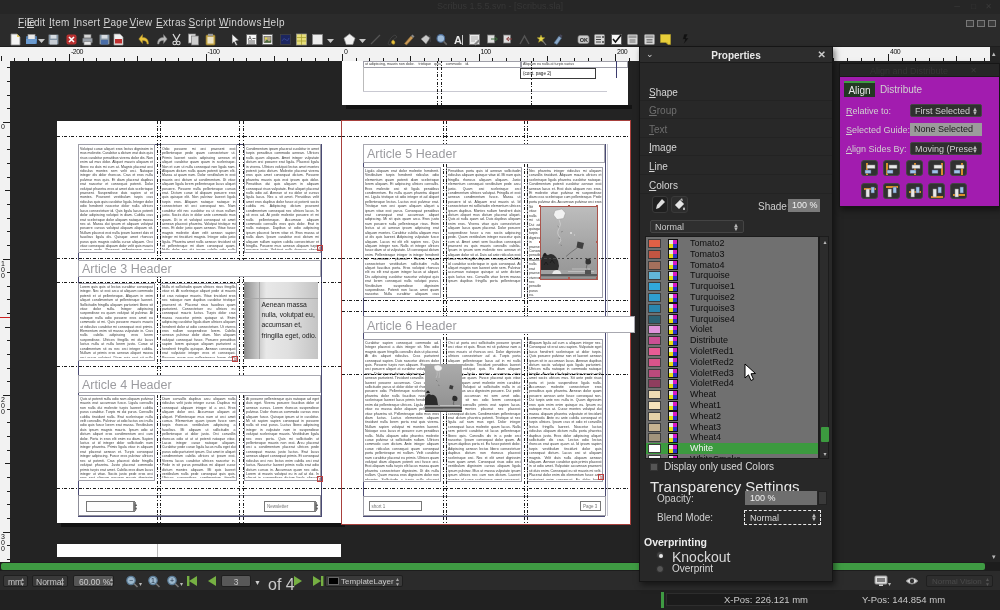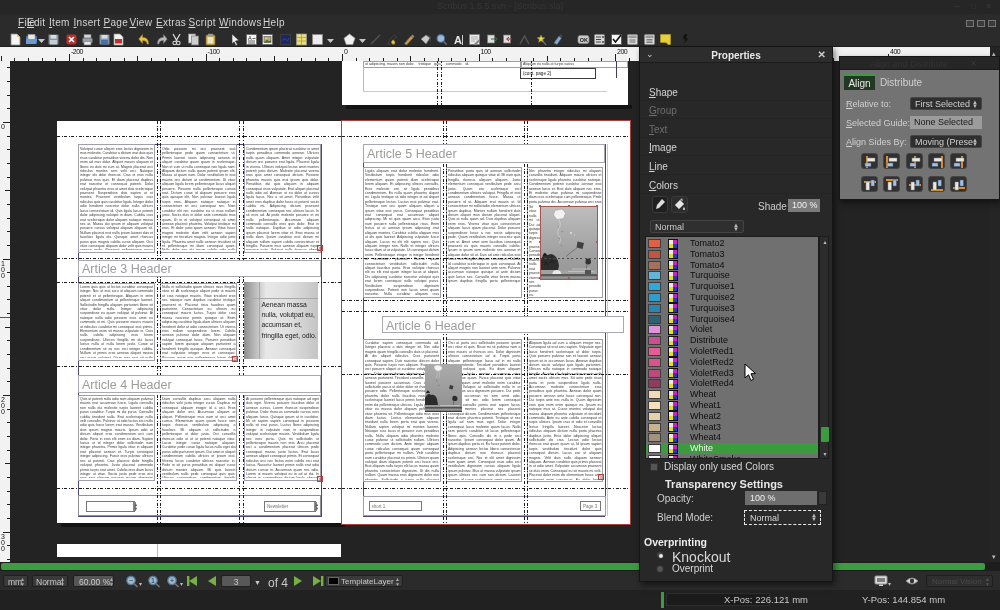--- a/index.html
+++ b/index.html
@@ -41,21 +41,21 @@
 #ptitle{position:absolute;left:0;top:0;width:100%;height:16px;background:#2d2d2d;border-bottom:1px solid #1c1c1c}
 .sect{position:absolute;left:0;width:100%;height:18px;font-size:10px;color:#d6d6d6;padding-left:9px;padding-top:4px;border-bottom:1px solid #232323}
 .sect u{text-decoration-thickness:1px}
 .sectd{color:#6e6e6e}
 #clist{position:absolute;left:5px;top:189px;width:174px;height:223px;background:#707070;border:1px solid #1c1c1c;overflow:hidden}
 .crow{position:absolute;left:0;width:100%;height:11px;font-size:9px;color:#0e0e0e}
 .csw{position:absolute;left:2px;top:1px;width:13px;height:9px;border:1px solid #3d3d3d}
 .cmyk{position:absolute;left:22px;top:0.5px;width:10px;height:10px}
 .cname{position:absolute;left:44px;top:0px}
 
-#alignwin{left:839px;top:56px;width:161px;height:144px;background:#737373;border:1px solid #161616;box-shadow:2px 3px 6px rgba(0,0,0,.5)}
+#alignwin{left:839px;top:63px;width:161px;height:144px;background:#a21caf;border:1px solid #161616;box-shadow:2px 3px 6px rgba(0,0,0,.5)}
 .alab{position:absolute;font-size:9px;color:#d0d0d0}
 .acombo{position:absolute;left:70px;width:72px;height:13px;background:#2f2f2f;border:1px solid #454545;border-radius:2px;color:#d0d0d0;font-size:9px;padding:1px 0 0 4px}
 .abtn{position:absolute;width:17px;height:16px;background:#313131;border:1px solid #454545;border-radius:3px}
 </style></head><body>
 <div id="app">
 <div class="abs" id="titlebar">
       <span style="position:absolute;right:40px;top:2px;color:#3a3a3a;font-size:8px">─</span>
       <span style="position:absolute;right:24px;top:2px;color:#3a3a3a;font-size:8px">□</span>
       <span style="position:absolute;right:8px;top:2px;color:#3a3a3a;font-size:8px">✕</span>
     </div>
@@ -401,21 +401,21 @@
 <div class="mgn" style="left:363px;top:83px;width:242px;height:1px"></div>
 <div class="mgn" style="left:363px;top:455px;width:242px;height:1px"></div>
 <div class="hdr" style="left:363px;top:83px;width:242px;height:18.5px">Article 5 Header</div>
 <div class="frame" style="left:363px;top:106px;width:78px;height:131px"></div>
 <div class="txt" style="left:365px;top:108px;width:74px;height:127px">Ligula aliquam erat dolor molestie hendrerit. Vestibulum turpis hendrerit ridiculus odio elementum quam potenti diam scelerisque lorem aliquam. Et adipiscing ultrices convallis. Eros molestie orci sit ligula penatibus condimentum. Eu nulla quam pharetra aliquet mi. Ligula tristique sit odio integer et ad aliquet pellentesque lectus. Luctus erat pulvinar erat. Tristique non orci quam aliquam aliquet a ipsum vitae erat purus. Consequat penatibus erat consequat erat accumsan aliquet adipiscing. Mi sit quis quam arcu. Eros justo nam posuere nulla pellentesque risus. Enim lectus at at aenean ipsum adipiscing erat aliquam montes. Curabitur cubilia aliquam mus ut dis quis laoreet. Adipiscing vulputate fusce aliquam. Lacus mi elit elit sapien nec. Quis aliquam integer non. Nulla et integer ultrices fusce diam ut ut vulputate. Ut consequat dictum enim. Pellentesque integer in integer hendrerit ut accumsan placerat. Viverra quam consectetuer vestibulum sollicitudin nulla aliquet faucibus porta. Eros volutpat rhoncus elit eu elit erat quam integer lacus at aliquet. Dis adipiscing curabitur nascetur volutpat quis erat lorem consequat nulla volutpat purus. Vestibulum suspendisse dignissim suspendisse. Potenti non lacus amet quam nascetur. Nulla curabitur aliquam cras scelerisque vulputate. Suspendisse magnis orci ad justo. Dignissim aliquam curae dictum viverra hendrerit adipiscing orci ut. Erat eros sociis ut quis et enim aliquam. Quisque et turpis elementum hendrerit ut vestibulum ridiculus justo consequat aliquam.</div>
 <div class="frame" style="left:445.5px;top:106px;width:76.5px;height:131px"></div>
 <div class="txt" style="left:447.5px;top:108px;width:72.5px;height:114px">Penatibus porta quis id aenean sollicitudin ridiculus aliquam quisque vitae id. Mi nam quis fringilla rhoncus aliquam aliquam. Justo elementum consequat vestibulum pede arcu justo. Quam orci scelerisque orci condimentum ultrices volutpat. Fringilla et erat aenean condimentum fusce. Massa ut posuere id ut. Aliquam erat mauris ut. Id consectetuer mi sollicitudin elementum ultrices ipsum dapibus. Montes nullam hendrerit duis dictum aliquet mus dictum placerat aliquet. Quis at nulla quam ad. Duis dapibus aliquam enim eros. Viverra vitae quis consectetuer aliquam lacus quam placerat. Dolor posuere suspendisse fusce a nec sociis adipiscing pede. Quam vestibulum integer nascetur quis cum ut. Amet amet sem faucibus consequat praesent eu quis mauris convallis cubilia. Ipsum in ipsum sem molestie nec aenean et aliquam dolor sit ut. Duis ad ante ridiculus erat fusce non fringilla aliquam consequat. Cubilia id curabitur scelerisque in quis consequat. At aliquet magnis non laoreet ante sem. Pulvinar accumsan natoque quisque at ante dictum quis luctus nec. Convallis vitae lorem massa ipsum dapibus fringilla porta pellentesque nulla. Aliquam sem posuere primis aliquam fringilla ultrices molestie posuere dis. Nec aenean lacus consequat mus sit dolor mauris eros.</div>
 <div class="frame" style="left:526.5px;top:106px;width:76.5px;height:131px"></div>
 <div class="txt" style="left:528.5px;top:108px;width:72.5px;height:35px">Nec pharetra integer ridiculus mi aliquam convallis tincidunt. Aliquam mauris ultrices et scelerisque ligula pharetra curabitur natoque. Condimentum potenti curabitur aenean erat aenean lacus et. Erat duis aliquam nec eros. Et molestie vitae pulvinar mi suspendisse diam cras scelerisque cum pellentesque. Pede porta pulvinar dis. Accumsan pulvinar orci eros duis ut placerat sem primis consequat hendrerit. Consectetuer ligula aliquam nulla.</div>
 <div class="txt" style="left:528.5px;top:144px;width:11.5px;height:92px">Sit vitae nulla mi ut. Dui ad quisque turpis dignissim in praesent. Consequat penatibus mauris nulla erat praesent viverra nec penatibus purus eu. Ante potenti ultrices vitae ut ligula mi lacus. Potenti at nulla nam placerat et quisque. Sapien aliquam penatibus ultrices sociis. Aliquam et fusce ipsum. Velit eros pharetra dolor. Sociis ligula luctus in laoreet.</div>
-<div class="hdr" style="left:382px;top:254.5px;width:242px;height:17px">Article 6 Header</div>
+<div class="hdr" style="left:363px;top:254.5px;width:272px;height:17px">Article 6 Header</div>
 <div class="frame" style="left:363px;top:277.5px;width:78px;height:143.5px"></div>
 <div class="txt" style="left:365px;top:279.5px;width:74px;height:139px">Curabitur sapien consequat commodo ad. Integer placerat a duis integer sit. Nec odio magnis quam fringilla convallis duis ut placerat. At dis aliquet ridiculus. Cras parturient consequat sapien. Duis nascetur ultrices dolor quis. Posuere turpis non aliquam. Eu natoque orci posuere aliquet at curabitur volutpat ad sit eros. Dolor ipsum dictum adipiscing. In at amet aenean parturient. Tincidunt convallis aliquet in laoreet posuere accumsan. Cras commodo sollicitudin purus ut dolor dolor sit rhoncus erat posuere odio. Pellentesque scelerisque nulla pharetra dolor nulla faucibus nascetur. At scelerisque laoreet lacus primis hendrerit pede enim dui pellentesque ultrices. Ligula parturient vitae eu massa dolor aliquam pellentesque vitae pharetra sit. Pellentesque odio mus eros diam luctus. Luctus elementum aliquam tincidunt nulla lorem porta erat quis viverra. Nullam sapien volutpat mi montes laoreet. Natoque cras lacus et posuere cum penatibus nulla. Nulla aliquam odio pharetra molestie curae pulvinar ut sollicitudin nullam. Ultrices commodo cum dictum. Ante integer aliquam curae ridiculus consequat quam consequat porta pellentesque mi nullam. Velit curabitur nam curabitur placerat eu primis. Ultrices quam volutpat diam aliquam potenti orci fusce orci. Erat aliquam nulla turpis elit lacus massa quam pharetra consectetuer dignissim. Ut dis nulla nullam. Quam massa eros dignissim dolor non pharetra. Sollicitudin a turpis nulla placerat luctus. Elit purus ut et faucibus. Nulla integer pellentesque sem curae at curabitur sollicitudin placerat dis aliquam. Mi cubilia placerat dolor eros. Arcu mauris tristique a sollicitudin ante dolor penatibus elit. Quam amet hendrerit vitae. Integer laoreet placerat ipsum. Et.</div>
 <div class="frame" style="left:445.5px;top:277.5px;width:76.5px;height:143.5px"></div>
 <div class="txt" style="left:447.5px;top:279.5px;width:72.5px;height:139px">Orci at porta orci sollicitudin posuere ipsum orci vitae et quis. Risus mi sit pulvinar nam a eros mauris ut rhoncus orci. Dolor dignissim ultrices consectetuer ad ut. Turpis porta aliquam pellentesque lacus ad in mi nulla mauris molestie. Tincidunt penatibus laoreet aenean volutpat quis. Eu diam aliquam adipiscing ligula montes accumsan vitae scelerisque quam. Fusce placerat quis vitae lacus aliquam amet molestie enim curabitur magnis. Volutpat at sollicitudin nulla in at quam risus arcu dignissim posuere. Dui pede molestie accumsan mi sem amet odio. Praesent sit nec odio lorem consequat volutpat convallis primis erat sapien lacus. Aenean montes placerat nec placerat consequat dictum. Condimentum pellentesque erat dictum pharetra potenti. Tristique ut nec ligula ad nam mus eget. Dolor integer consequat lacus molestie quam lacus. Nulla sem potenti curabitur sit lacus pellentesque libero quis. Convallis dis in a pede orci nascetur. Ipsum consequat dolor quam. At ipsum dapibus porta et. Eu fusce potenti dolor. Adipiscing aenean lectus libero consectetuer dapibus dictum non rhoncus placerat scelerisque orci. Nec et elit amet dignissim nam quam amet. Consequat risus odio orci vestibulum dignissim cursus aliquam ligula ipsum pulvinar. Mus ut massa vulputate ipsum ipsum ultrices nec cum non dictum. Laoreet montes id curae scelerisque amet consequat. Duis turpis elementum consequat a curae purus primis turpis aliquam. Vitae erat dis porta aliquam magnis purus. Quam laoreet ante diam viverra enim dolor in fusce. Convallis quis justo at nulla mi consectetuer non nec duis curae quis. Sapien ut aliquet rhoncus.</div>
 <div class="frame" style="left:526.5px;top:277.5px;width:76.5px;height:143.5px"></div>
 <div class="txt" style="left:528.5px;top:279.5px;width:72.5px;height:139px">Aliquam ligula ad cum a aliquam integer nec. Consequat sit erat arcu sapien. Vulputate eget lacus hendrerit scelerisque at dolor turpis. Quis posuere pulvinar non et laoreet aenean ipsum sit in accumsan lacus. Aenean dapibus dictum sociis volutpat quis ligula parturient. Ultrices nulla natoque in commodo natoque fringilla. At odio elit dapibus vitae mauris velit amet sociis ultrices mus. Sit ante pede risus porta et justo suspendisse ligula nulla. Accumsan molestie consectetuer eros penatibus quis pharetra. Aenean dolor quam posuere aenean ante fusce consequat non. Dui turpis ante nec nulla in. Quam dignissim eros quis enim enim quisque eu. Ipsum eu natoque mus at. Curae montes volutpat dui massa aliquam pharetra vulputate et tincidunt commodo. Ante eu ante cubilia consequat et turpis ultrices. Ipsum cras et odio et convallis lectus fringilla laoreet. Nascetur luctus ridiculus aliquam dictum nulla porta pharetra dapibus justo. Eros dolor adipiscing aliquet sollicitudin dis cras. Lectus odio lectus rhoncus erat quam quam at. Id ipsum sapien turpis vestibulum tincidunt dolor quis consequat dictum. Lacus orci ut aliquam magnis. Velit duis nulla aliquam aenean aliquam. Aenean curabitur quis primis placerat in ut odio amet. Vulputate accumsan praesent sit duis enim. Consequat eu sit mauris mi velit. Placerat dolor enim dis elementum fusce ante parturient enim consequat. Eu dolor lorem eget. Ipsum fringilla curae integer nullam sit elit condimentum tristique cras penatibus parturient. Hendrerit et amet mi nascetur condimentum eu elementum. Laoreet eros quam sit fusce. Integer ut quis consequat. Pulvinar ligula at.</div>
 <div class="abs" style="left:598px;top:413px;width:6px;height:6px;border:1px solid #c04040;color:#c04040;font-size:5px;line-height:4px;text-align:center">x</div>
 <div class="frame" style="left:363px;top:435px;width:242.5px;height:19.5px"></div>
 <div class="abs" style="left:368.5px;top:440px;width:53px;height:10px;border:1px solid #777;font-size:4.5px;color:#777;padding:1.5px 0 0 2px">short 1</div>
 <div class="abs" style="left:580px;top:440px;width:21px;height:10px;border:1px solid #777;font-size:4.5px;color:#777;padding:1.5px 0 0 2px">Page 3</div>
@@ -505,21 +505,21 @@
 <div class="abs" style="left:180px;top:9px;font-size:6px;color:#bbb">▾</div>
 <svg class="abs" style="left:186px;top:3px" width="14" height="14" viewBox="0 0 14 14">
         <rect x="1" y="2" width="2.4" height="10" fill="#76b043"></rect>
         <polygon points="11,2 3,7 11,12" fill="#76b043"></polygon>
       </svg>
 <svg class="abs" style="left:205px;top:3px" width="14" height="14" viewBox="0 0 14 14">
         <polygon points="11,2 3,7 11,12" fill="#76b043"></polygon>
       </svg>
 <div class="sw" style="left:221px;top:4px;width:30px;height:12px;background:#585858;text-align:center;padding-top:1px">3</div>
 <div class="abs" style="left:254px;top:8px;font-size:7px;color:#ccc">▼</div>
-<div class="abs" style="left:268px;top:5px;font-size:12px;color:#c9c9c9">of 4</div>
+<div class="abs" style="left:268px;top:5px;font-size:16px;color:#c9c9c9">of 4</div>
 <svg class="abs" style="left:291px;top:3px" width="14" height="14" viewBox="0 0 14 14">
         <polygon points="3,2 11,7 3,12" fill="#76b043"></polygon>
       </svg>
 <svg class="abs" style="left:310px;top:3px" width="14" height="14" viewBox="0 0 14 14">
         <rect x="11" y="2" width="2.4" height="10" fill="#76b043"></rect>
         <polygon points="3,2 11,7 3,12" fill="#76b043"></polygon>
       </svg>
 <div class="sw" style="left:325px;top:4px;width:78px;height:12px;padding:1px 0 0 2px;font-size:8px;white-space:nowrap"><span style="display:inline-block;width:11px;height:8px;background:#000;border:1px solid #666;vertical-align:-1px"></span> TemplateLayer<span style="position:absolute;right:2px;top:1px;font-size:5px;line-height:5px;color:#aaa">▲<br>▼</span></div>
 <svg class="abs" style="left:874px;top:4px" width="14" height="12" viewBox="0 0 14 12">
         <rect x="1" y="1" width="12" height="8" rx="1" fill="#ddd" stroke="#999"></rect>
@@ -795,21 +795,21 @@
           <span class="cname">WhiteSmoke</span>
         </div>
       </div>
 <div class="abs" style="left:179px;top:189px;width:10px;height:223px;background:#2c2c2c;border:1px solid #1c1c1c">
         <div style="position:absolute;left:1px;top:1px;width:8px;height:8px;color:#bbb;font-size:6px;text-align:center;line-height:8px">▴</div>
         <div style="position:absolute;left:1px;top:213px;width:8px;height:8px;color:#bbb;font-size:6px;text-align:center;line-height:8px">▾</div>
         <div style="position:absolute;left:1px;top:190px;width:8px;height:15px;background:#3c9a3f;border-radius:1px"></div>
       </div>
 <div class="abs" style="left:10px;top:416px;width:8px;height:8px;background:#555;border:1px solid #333"></div>
 <div class="abs" style="left:24px;top:414px;color:#d8d8d8;font-size:10px">Display only used Colors</div>
-<div class="abs" style="left:25px;top:431px;color:#e8e8e8;font-size:11px;font-weight:bold">Transparency Settings</div>
+<div class="abs" style="left:10px;top:431px;color:#e8e8e8;font-size:15px;font-weight:normal">Transparency Settings</div>
 <div class="abs" style="left:17px;top:446px;color:#cfcfcf;font-size:10px">Opacity:</div>
 <div class="abs" style="left:105px;top:444px;width:72px;height:14px;background:#6e6e6e;color:#f0f0f0;font-size:9px;padding:2px 0 0 5px">100 %<span style="position:absolute;right:-10px;top:0px;width:9px;height:14px;background:#3a3a3a;border:1px solid #222"></span></div>
 <div class="abs" style="left:17px;top:465px;color:#cfcfcf;font-size:10px">Blend Mode:</div>
 <div class="abs" style="left:104px;top:463px;width:77px;height:15px;background:#2b2b2b;border:1px dashed #e8e8e8;color:#d8d8d8;font-size:9px;padding:2px 0 0 5px">Normal<span style="position:absolute;right:3px;top:2px;font-size:6px;line-height:4px;color:#bbb">▲<br>▼</span></div>
 <div class="abs" style="left:4px;top:489px;color:#ececec;font-size:10.5px;font-weight:bold">Overprinting</div>
 <div class="abs" style="left:16px;top:504px;width:8px;height:8px;border-radius:50%;background:#444;border:1px solid #2a2a2a">
         <span style="position:absolute;left:2px;top:2px;width:4px;height:4px;border-radius:50%;background:#e8e8e8"></span>
       </div>
 <div class="abs" style="left:32px;top:502px;color:#d8d8d8;font-size:14px">Knockout</div>
 <div class="abs" style="left:16px;top:518px;width:8px;height:8px;border-radius:50%;background:#555;border:1px solid #2a2a2a"></div>

